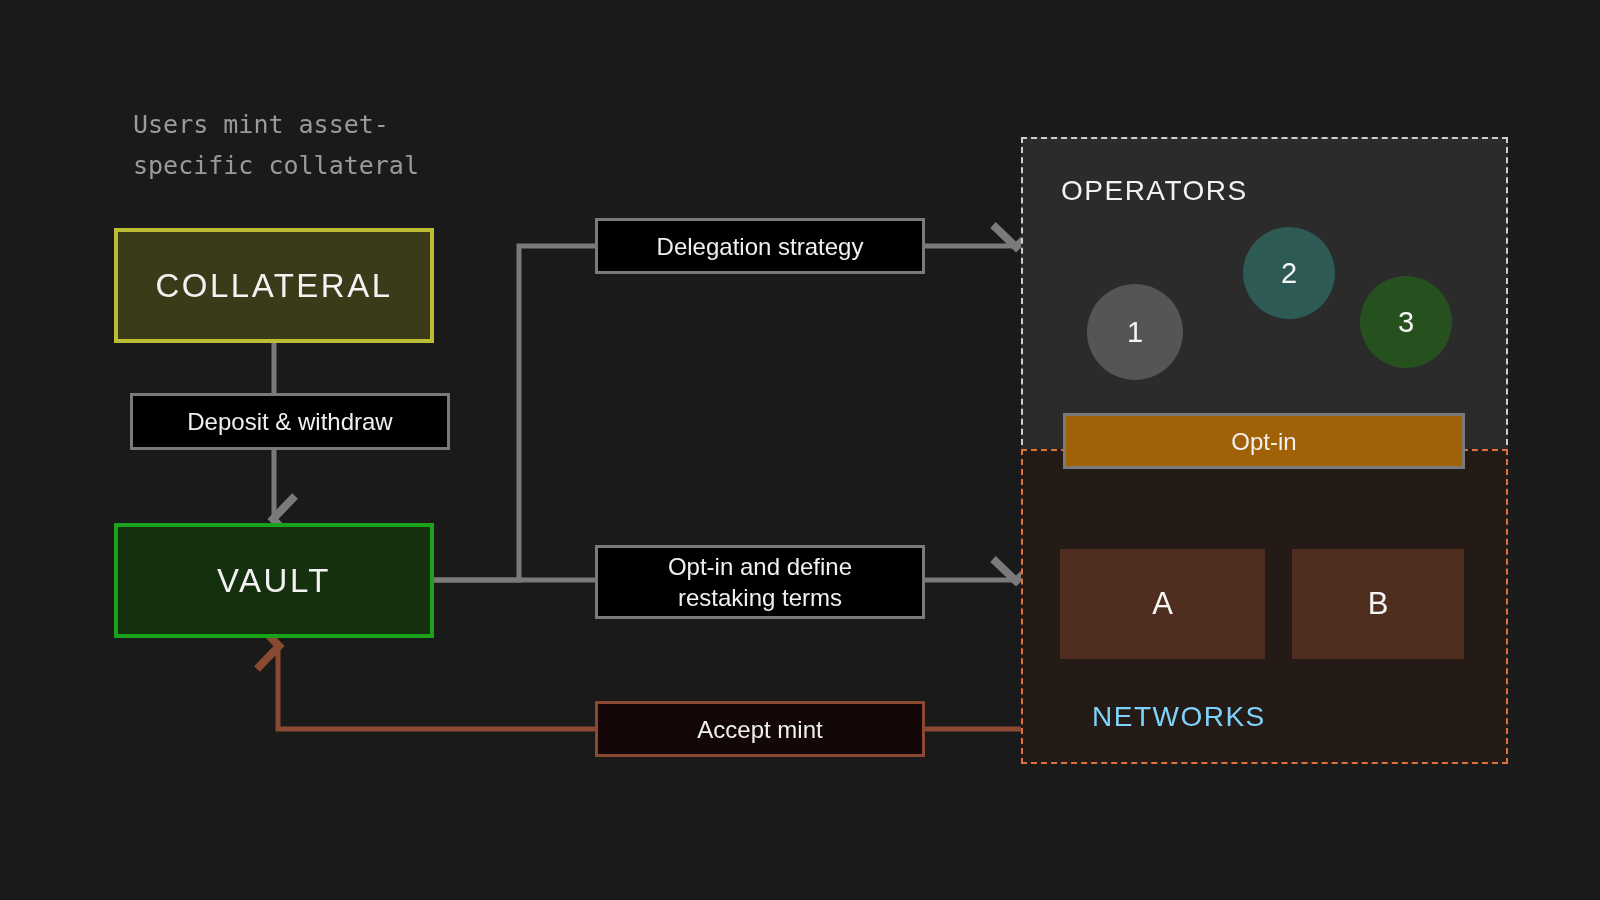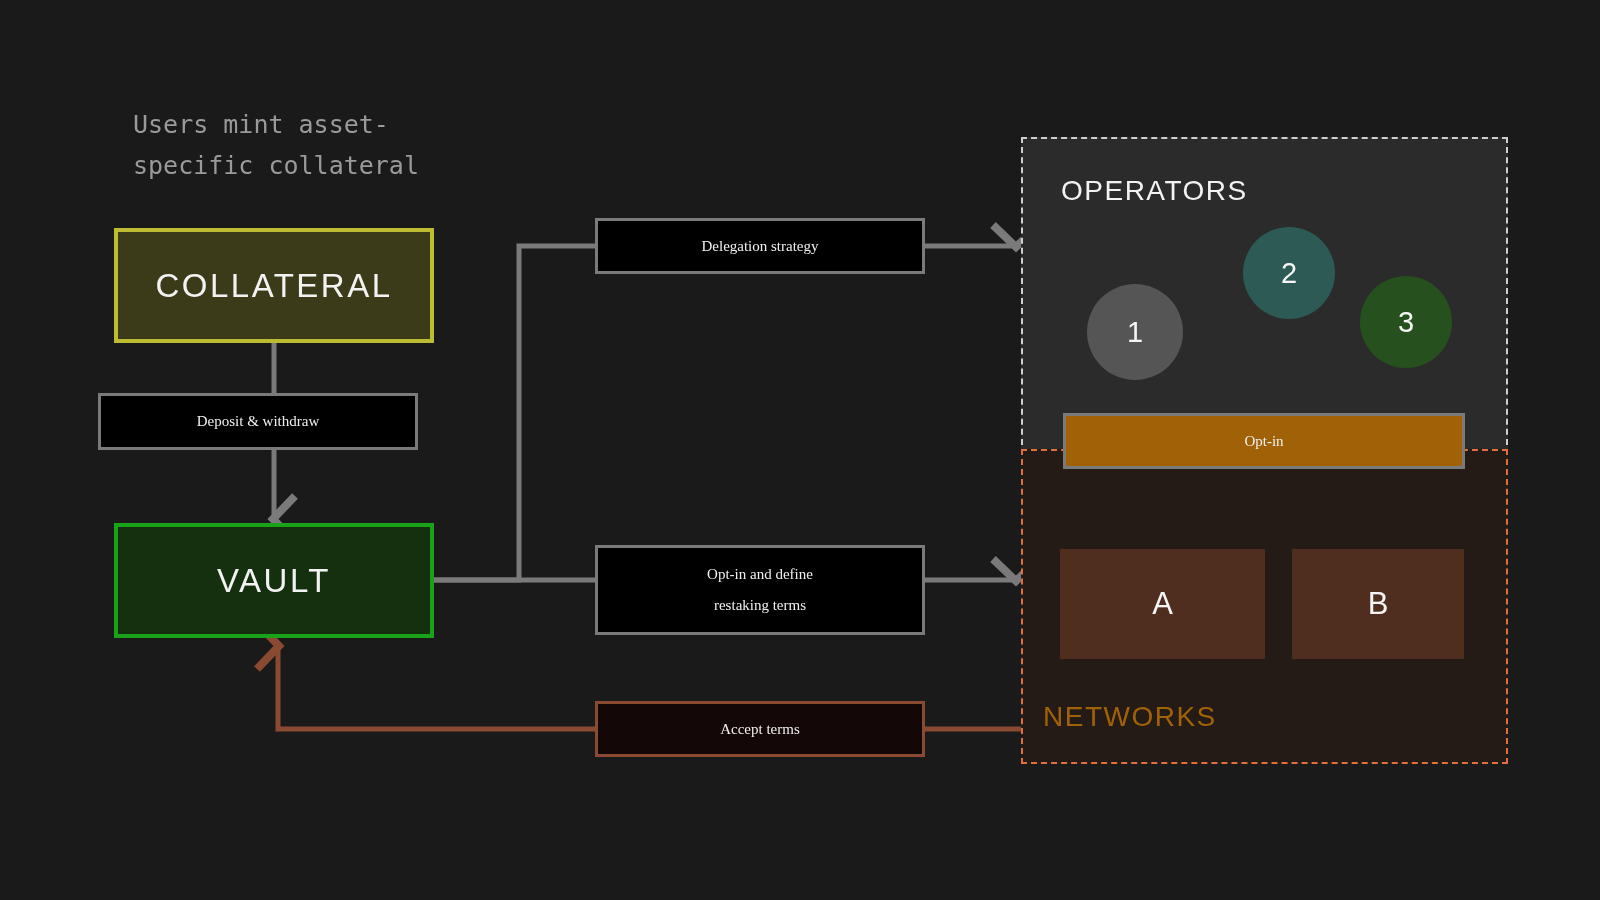--- a/index.html
+++ b/index.html
@@ -72,35 +72,35 @@
   .edge-label {
     position: absolute;
     box-sizing: border-box;
     display: flex;
     align-items: center;
     justify-content: center;
     text-align: center;
     background: #000000;
     border: 3px solid #7a7a7a;
     color: #f0f0f0;
-    font-family: Liberation Serif, serif;
-    font-size: 15px;
+    font-family: Liberation Sans, sans-serif;
+    font-size: 24px;
     line-height: 31px;
   }
   #deposit-label {
-    left: 98px; top: 381px;
+    left: 130px; top: 381px;
     width: 320px; height: 57px;
   }
   #delegation-label {
     left: 595px; top: 206px;
     width: 330px; height: 56px;
   }
   #optin-terms-label {
     left: 595px; top: 533px;
-    width: 330px; height: 90px; justify-content: center;
+    width: 330px; height: 74px; justify-content: center;
   }
   #accept-terms-label {
     left: 595px; top: 689px;
     width: 330px; height: 56px;
     background: #140707;
     border: 3px solid #8a4a32;
   }
   #optin-box {
     left: 1063px; top: 401px;
     width: 402px; height: 56px;
@@ -130,22 +130,22 @@
     font-family: "Liberation Sans", sans-serif;
     font-size: 28px;
     letter-spacing: 1.5px;
   }
   #operators-title {
     left: 1061px; top: 163px;
     color: #f2f2f2;
     text-align: right;
   }
   #networks-title {
-    left: 1043px; top: 689px;
-    color: #a16207;
+    left: 1092px; top: 689px;
+    color: #7dd3fc;
   }
 
   
   .operator-circle {
     position: absolute;
     border-radius: 50%;
     display: flex;
     align-items: center;
     justify-content: center;
     font-family: "Liberation Sans", sans-serif;
@@ -256,21 +256,21 @@
   <div id="delegation-label" class="edge-label">
     <span>Delegation strategy</span>
   </div>
 
   <div id="optin-terms-label" class="edge-label">
     <span style="white-space: pre-line;">Opt-in and define
 restaking terms</span>
   </div>
 
   <div id="accept-terms-label" class="edge-label">
-    <span>Accept terms</span>
+    <span>Accept mint</span>
   </div>
 
   <div id="operator-1" class="operator-circle">
     <span>1</span>
   </div>
   <div id="operator-2" class="operator-circle">
     <span>2</span>
   </div>
   <div id="operator-3" class="operator-circle">
     <span>3</span>

